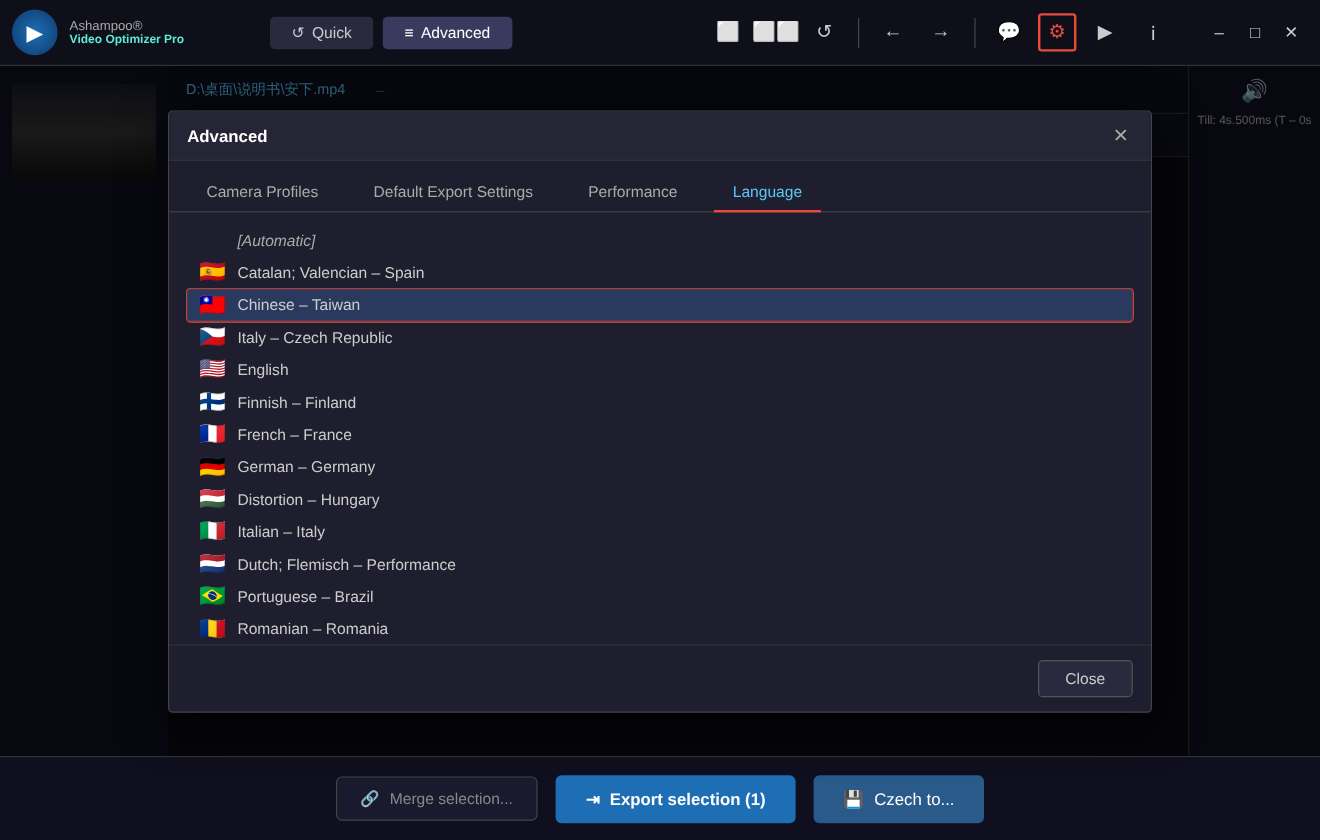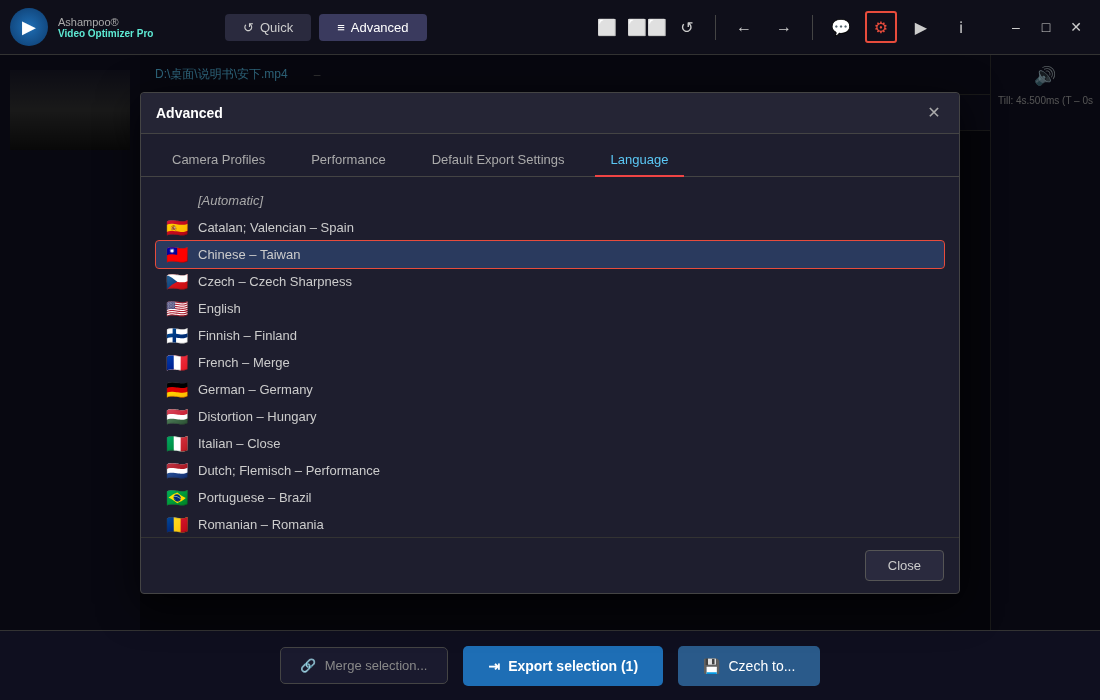--- a/index.html
+++ b/index.html
@@ -349,21 +349,21 @@
 
     
     .lang-list-container {
       padding: 10px 15px;
       min-height: 320px;
       max-height: 360px;
       overflow-y: auto;
     }
     .lang-item {
       display: flex;
-      align-items: flex-end;
+      align-items: flex-start;
       gap: 10px;
       padding: 6px 10px;
       border-radius: 3px;
       cursor: pointer;
       font-size: 13px;
       color: #ccc;
     }
     .lang-item.selected {
       background: #2a3a5e;
       outline: 1px solid #e74c3c;
@@ -488,22 +488,22 @@
   <div class="modal-overlay">
     <div class="settings-modal">
 
       <div class="modal-titlebar">
         <span class="modal-title">Advanced</span>
         <button class="modal-close">✕</button>
       </div>
 
       <div class="modal-tabs">
         <button class="modal-tab">Camera Profiles</button>
+        <button class="modal-tab">Default Export Settings</button>
         <button class="modal-tab">Performance</button>
-        <button class="modal-tab">Default Export Settings</button>
         <button class="modal-tab active">Language</button>
       </div>
 
       <div class="lang-list-container">
 
         <div class="lang-item auto">
           <span class="flag"></span>
           <span>[Automatic]</span>
         </div>
 
@@ -512,51 +512,51 @@
           <span>Catalan; Valencian – Spain</span>
         </div>
 
         <div class="lang-item selected">
           <span class="flag">🇹🇼</span>
           <span>Chinese – Taiwan</span>
         </div>
 
         <div class="lang-item">
           <span class="flag">🇨🇿</span>
-          <span>Czech – Czech Sharpness</span>
+          <span>Italy – Czech Republic</span>
         </div>
 
         <div class="lang-item">
           <span class="flag">🇺🇸</span>
           <span>English</span>
         </div>
 
         <div class="lang-item">
           <span class="flag">🇫🇮</span>
           <span>Finnish – Finland</span>
         </div>
 
         <div class="lang-item">
           <span class="flag">🇫🇷</span>
-          <span>French – Merge</span>
+          <span>French – France</span>
         </div>
 
         <div class="lang-item">
           <span class="flag">🇩🇪</span>
           <span>German – Germany</span>
         </div>
 
         <div class="lang-item">
           <span class="flag">🇭🇺</span>
           <span>Distortion – Hungary</span>
         </div>
 
         <div class="lang-item">
           <span class="flag">🇮🇹</span>
-          <span>Italian – Close</span>
+          <span>Italian – Italy</span>
         </div>
 
         <div class="lang-item">
           <span class="flag">🇳🇱</span>
           <span>Dutch; Flemisch – Performance</span>
         </div>
 
         <div class="lang-item">
           <span class="flag">🇧🇷</span>
           <span>Portuguese – Brazil</span>

